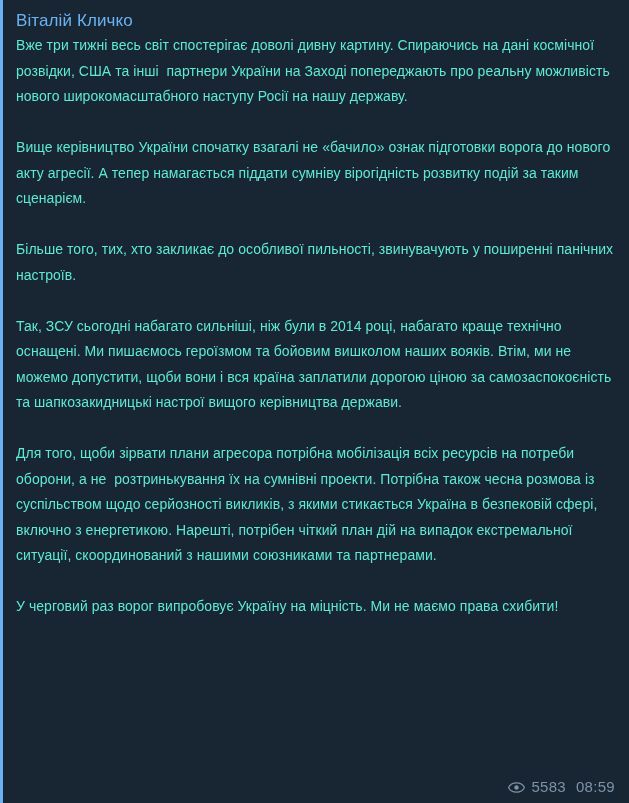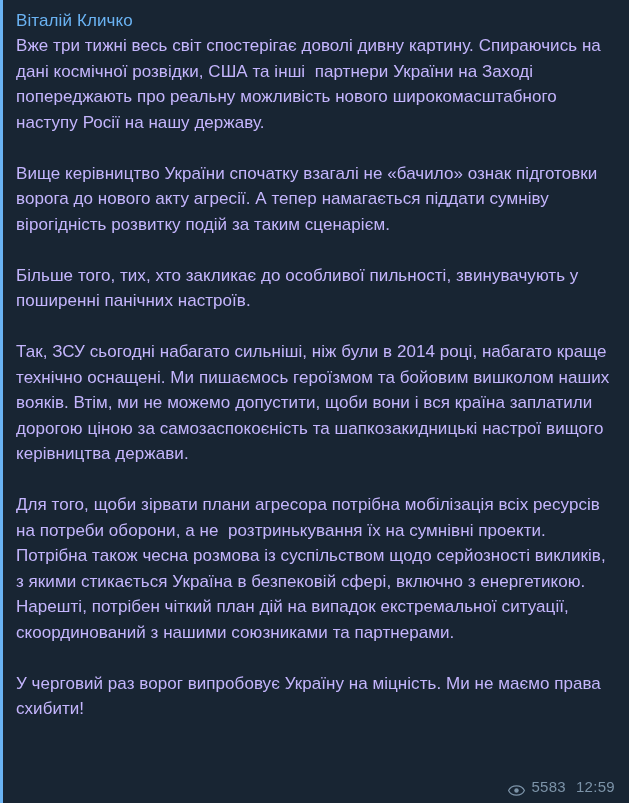--- a/index.html
+++ b/index.html
@@ -31,33 +31,33 @@
   }
   .author {
     color: #6AB3F3;
     font-size: 17px;
     font-weight: normal;
     line-height: 22px;
     margin: 0 0 1px 0;
     letter-spacing: 0.1px;
   }
   .body-text {
-    color: #c4b5fd;
-    font-size: 17px;
+    color: #5eead4;
+    font-size: 14px;
     line-height: 25.5px;
     white-space: pre-wrap;
     margin: 0;
     letter-spacing: 0.05px;
   }
   .meta {
     position: absolute;
     right: 14px;
     bottom: 8px;
     display: flex;
-    align-items: flex-end;
+    align-items: center;
     gap: 6px;
     color: #6D8196;
     font-size: 15px;
   }
   .meta .eye {
     display: inline-flex;
     align-items: center;
     position: relative;
     top: 1px;
   }
@@ -92,15 +92,15 @@
 У черговий раз ворог випробовує Україну на міцність. Ми не маємо права схибити!</div>
 
   <div class="meta">
     <span class="eye">
       <svg width="17" height="11" viewBox="0 0 17 11" fill="none" aria-hidden="true">
         <path d="M8.5 0.8C4.6 0.8 1.6 3.3 0.6 5.5C1.6 7.7 4.6 10.2 8.5 10.2C12.4 10.2 15.4 7.7 16.4 5.5C15.4 3.3 12.4 0.8 8.5 0.8Z" stroke="#7C93A8" stroke-width="1.2" fill="none"></path>
         <circle cx="8.5" cy="5.5" r="2.2" fill="#7C93A8"></circle>
       </svg>
     </span>
     <span class="views">5583</span>
-    <span class="time">12:59</span>
+    <span class="time">08:59</span>
   </div>
 </div>
 
 </body></html>

